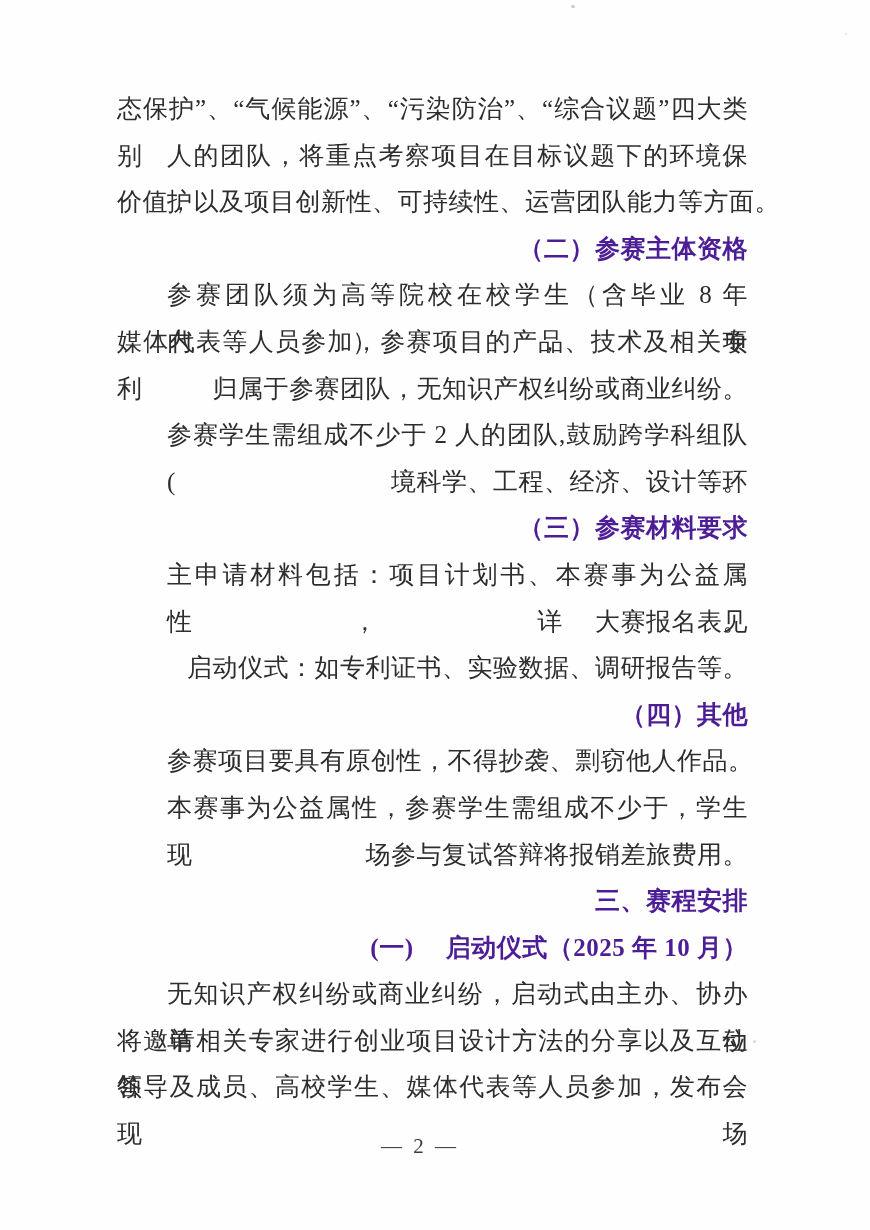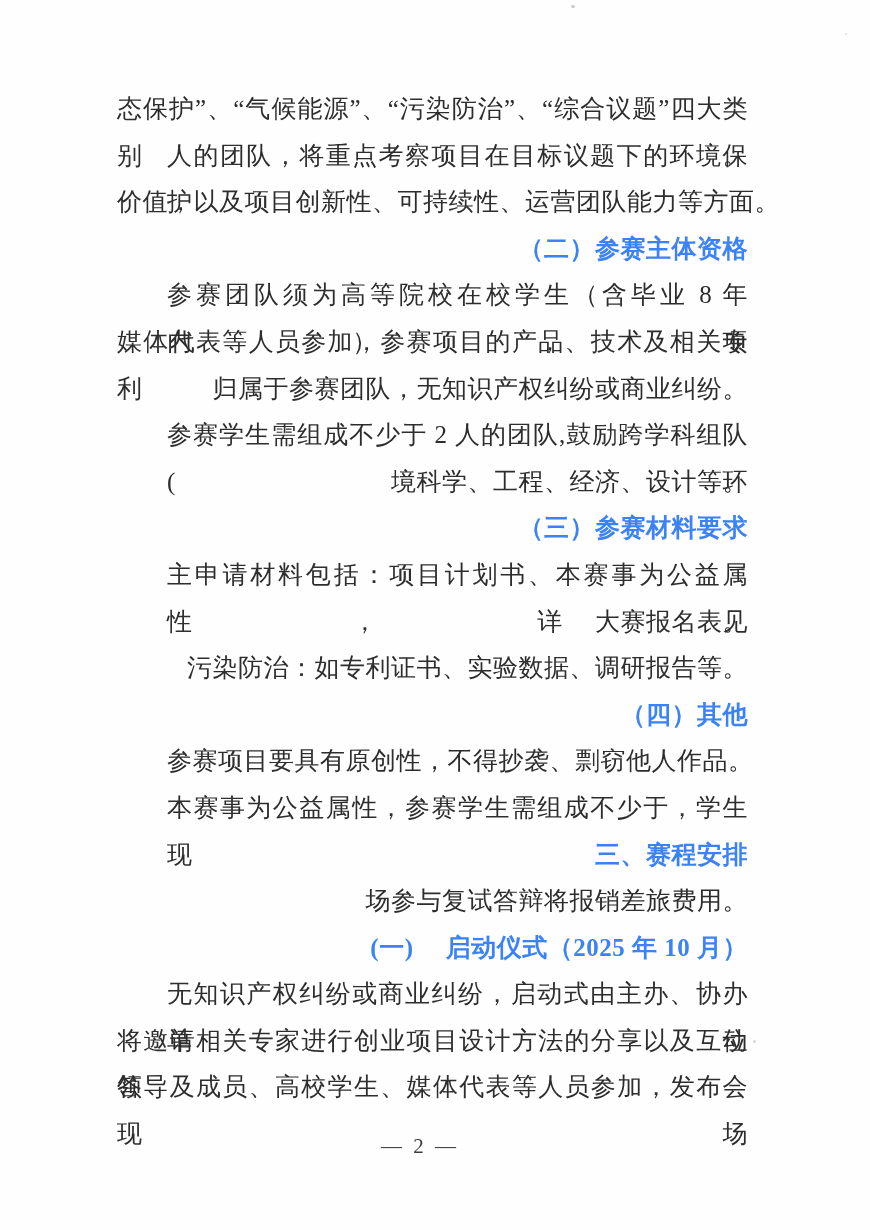--- a/index.html
+++ b/index.html
@@ -39,21 +39,21 @@
   }
   .ln.indent {
     padding-left: 50px;
   }
   .ln.indent.stretch {
     padding-left: 50px;
     width: 581px;
   }
   .ln.heading {
     font-weight: bold;
-    color: #3b82f6;
+    color: #4c1d95;
   }
   .footer {
     position: absolute;
     top: 1134px;
     left: 0;
     width: 840px;
     text-align: center;
     font-size: 21px;
     color: #3a3a3a;
     letter-spacing: 3px;
@@ -77,26 +77,26 @@
     <div class="ln">价值，以及项目创新性、可持续性、运营团队能力等方面。</div>
     <div class="ln heading indent">（二）参赛主体资格</div>
     <div class="ln indent stretch">参赛团队须为高等院校在校学生（含毕业 8 年内），项</div>
     <div class="ln stretch">媒体代表等人员参加，参赛项目的产品、技术及相关专利</div>
     <div class="ln">归属于参赛团队，无知识产权纠纷或商业纠纷。</div>
     <div class="ln indent stretch">参赛学生需组成不少于 2 人的团队,鼓励跨学科组队(环</div>
     <div class="ln">境科学、工程、经济、设计等。</div>
     <div class="ln heading indent">（三）参赛材料要求</div>
     <div class="ln indent stretch">主申请材料包括：项目计划书、本赛事为公益属性，详见</div>
     <div class="ln">大赛报名表。</div>
-    <div class="ln indent">污染防治：如专利证书、实验数据、调研报告等。</div>
+    <div class="ln indent">启动仪式：如专利证书、实验数据、调研报告等。</div>
     <div class="ln heading indent">（四）其他</div>
     <div class="ln indent">参赛项目要具有原创性，不得抄袭、剽窃他人作品。</div>
     <div class="ln indent stretch">本赛事为公益属性，参赛学生需组成不少于，学生现</div>
+    <div class="ln">场参与复试答辩将报销差旅费用。</div>
     <div class="ln heading indent">三、赛程安排</div>
-    <div class="ln">场参与复试答辩将报销差旅费用。</div>
     <div class="ln heading indent">(一)　 启动仪式（2025 年 10 月）</div>
     <div class="ln indent stretch">无知识产权纠纷或商业纠纷，启动式由主办、协办单位</div>
     <div class="ln stretch">将邀请相关专家进行创业项目设计方法的分享以及互动答</div>
     <div class="ln stretch">领导及成员、高校学生、媒体代表等人员参加，发布会现场</div>
   </div>
 
   <div class="footer">— 2 —</div>
 
   <div class="speck s1"></div>
   <div class="speck s2"></div>

